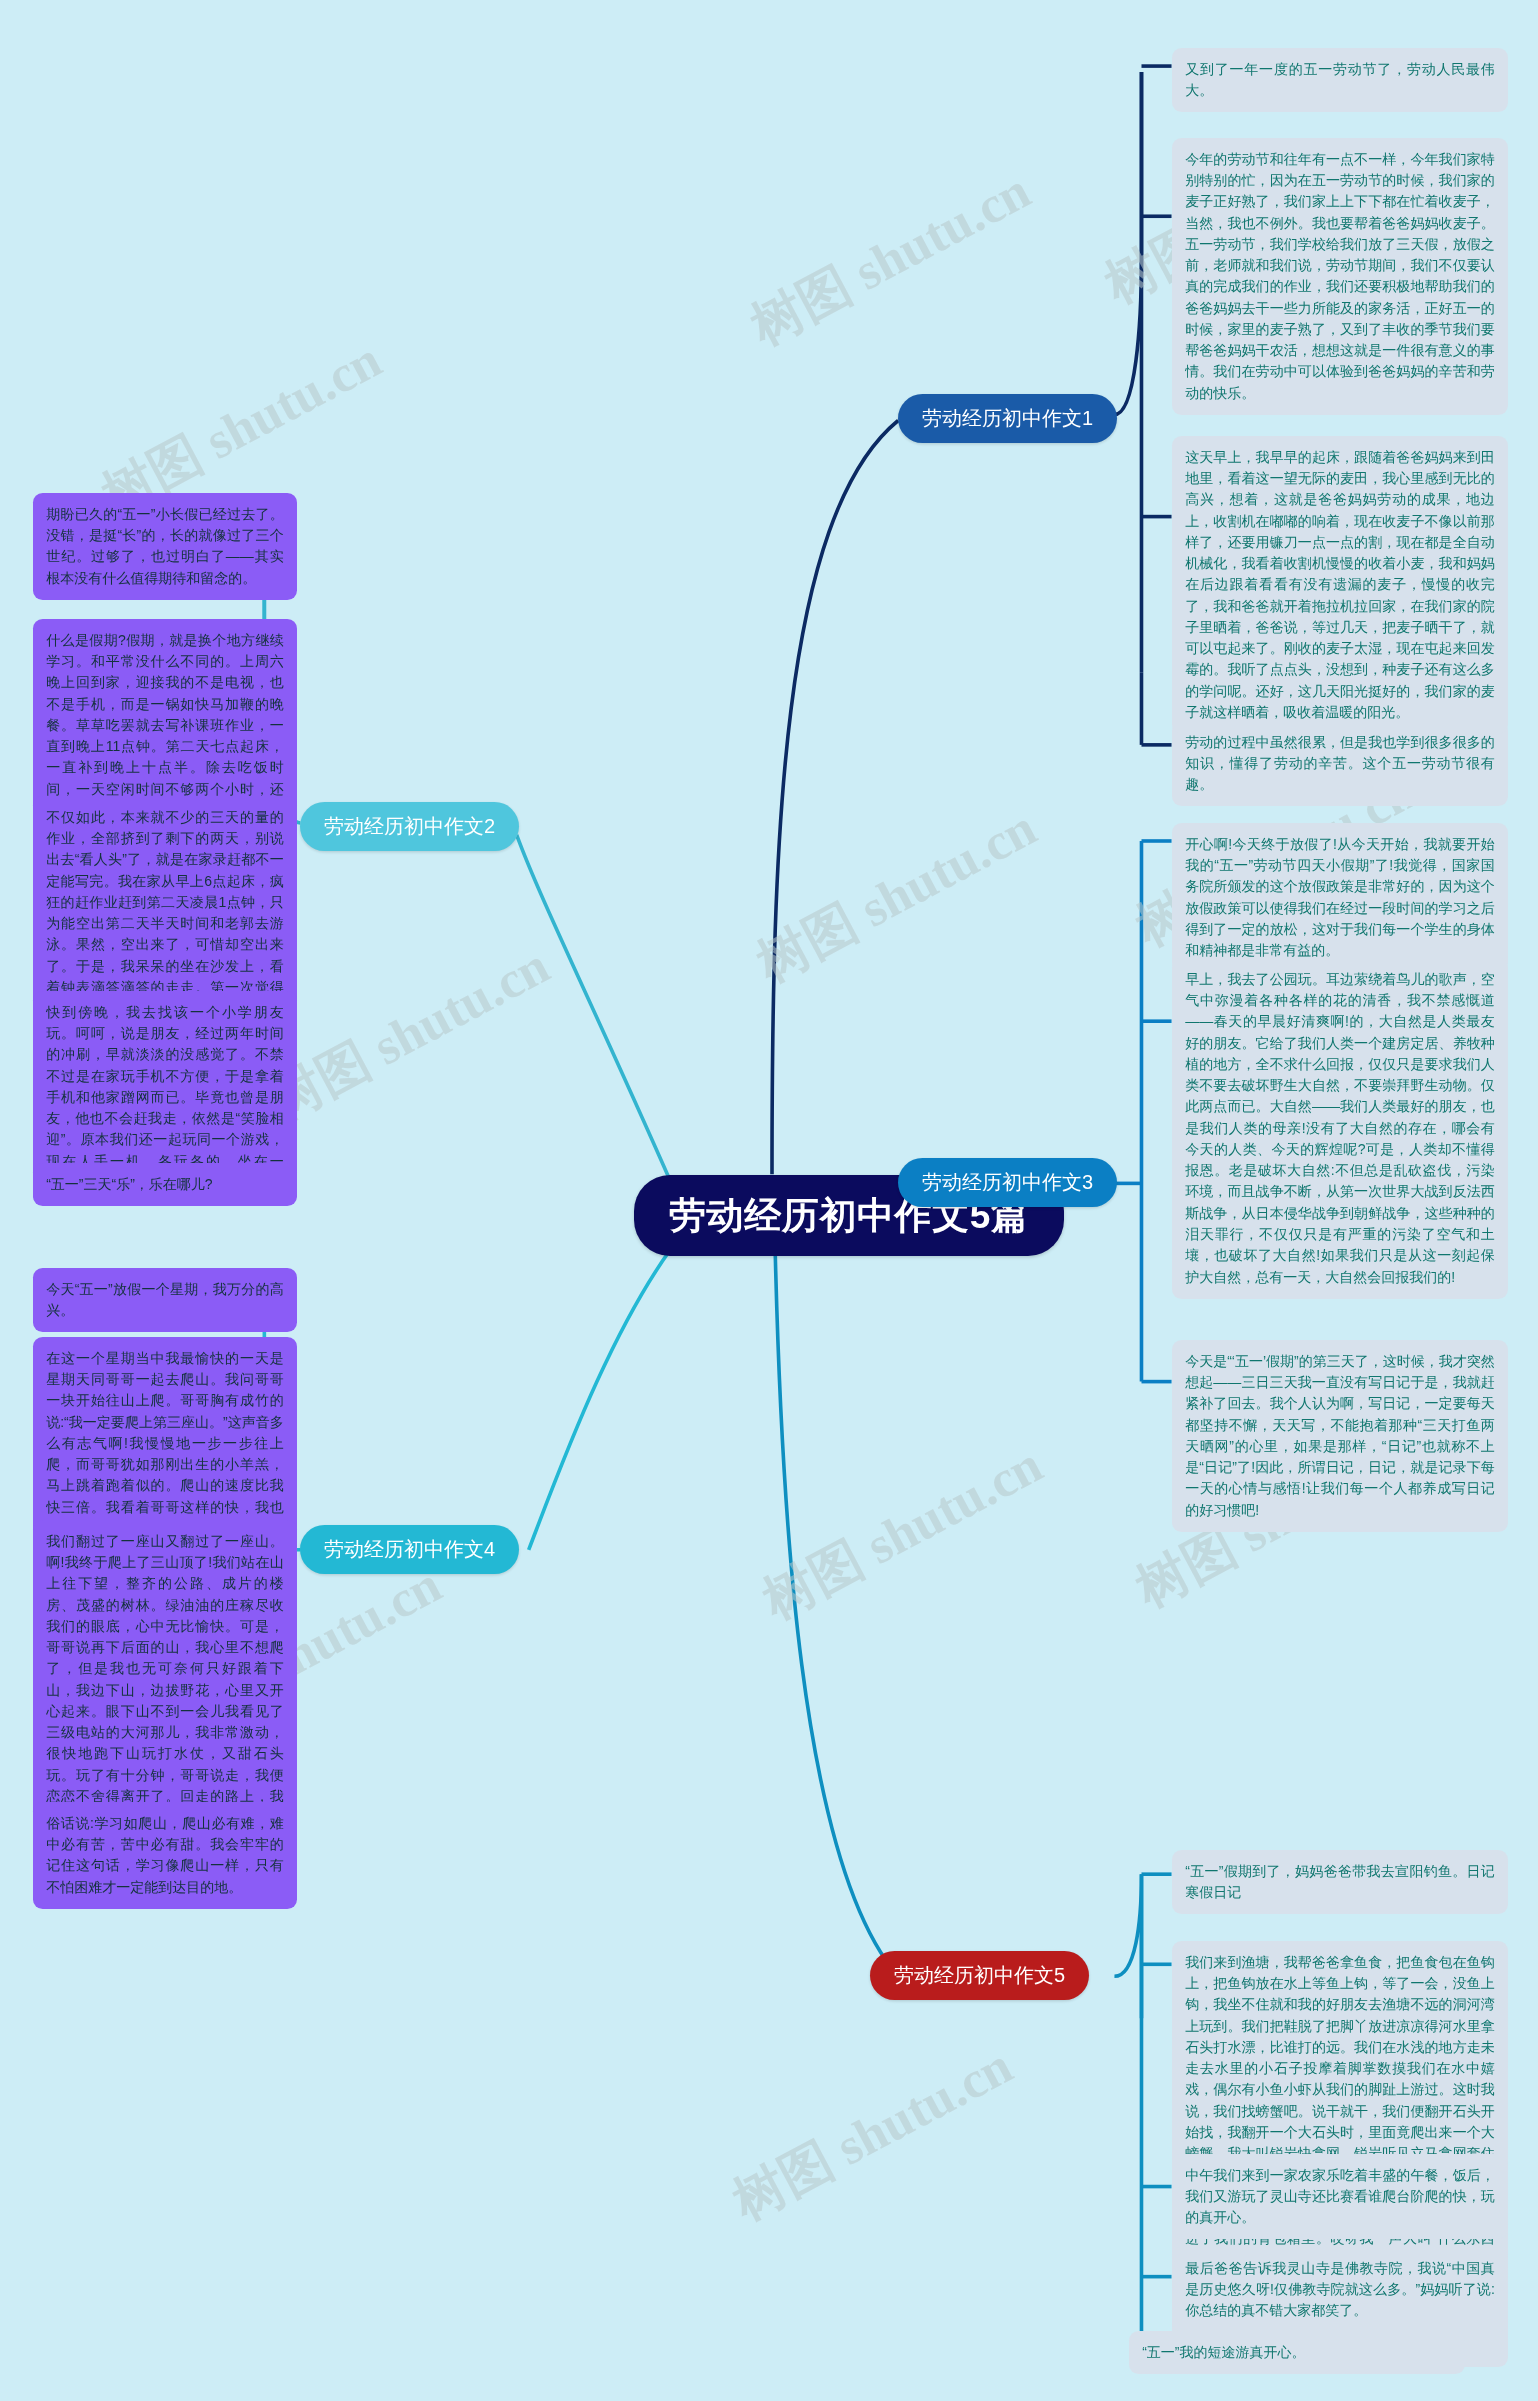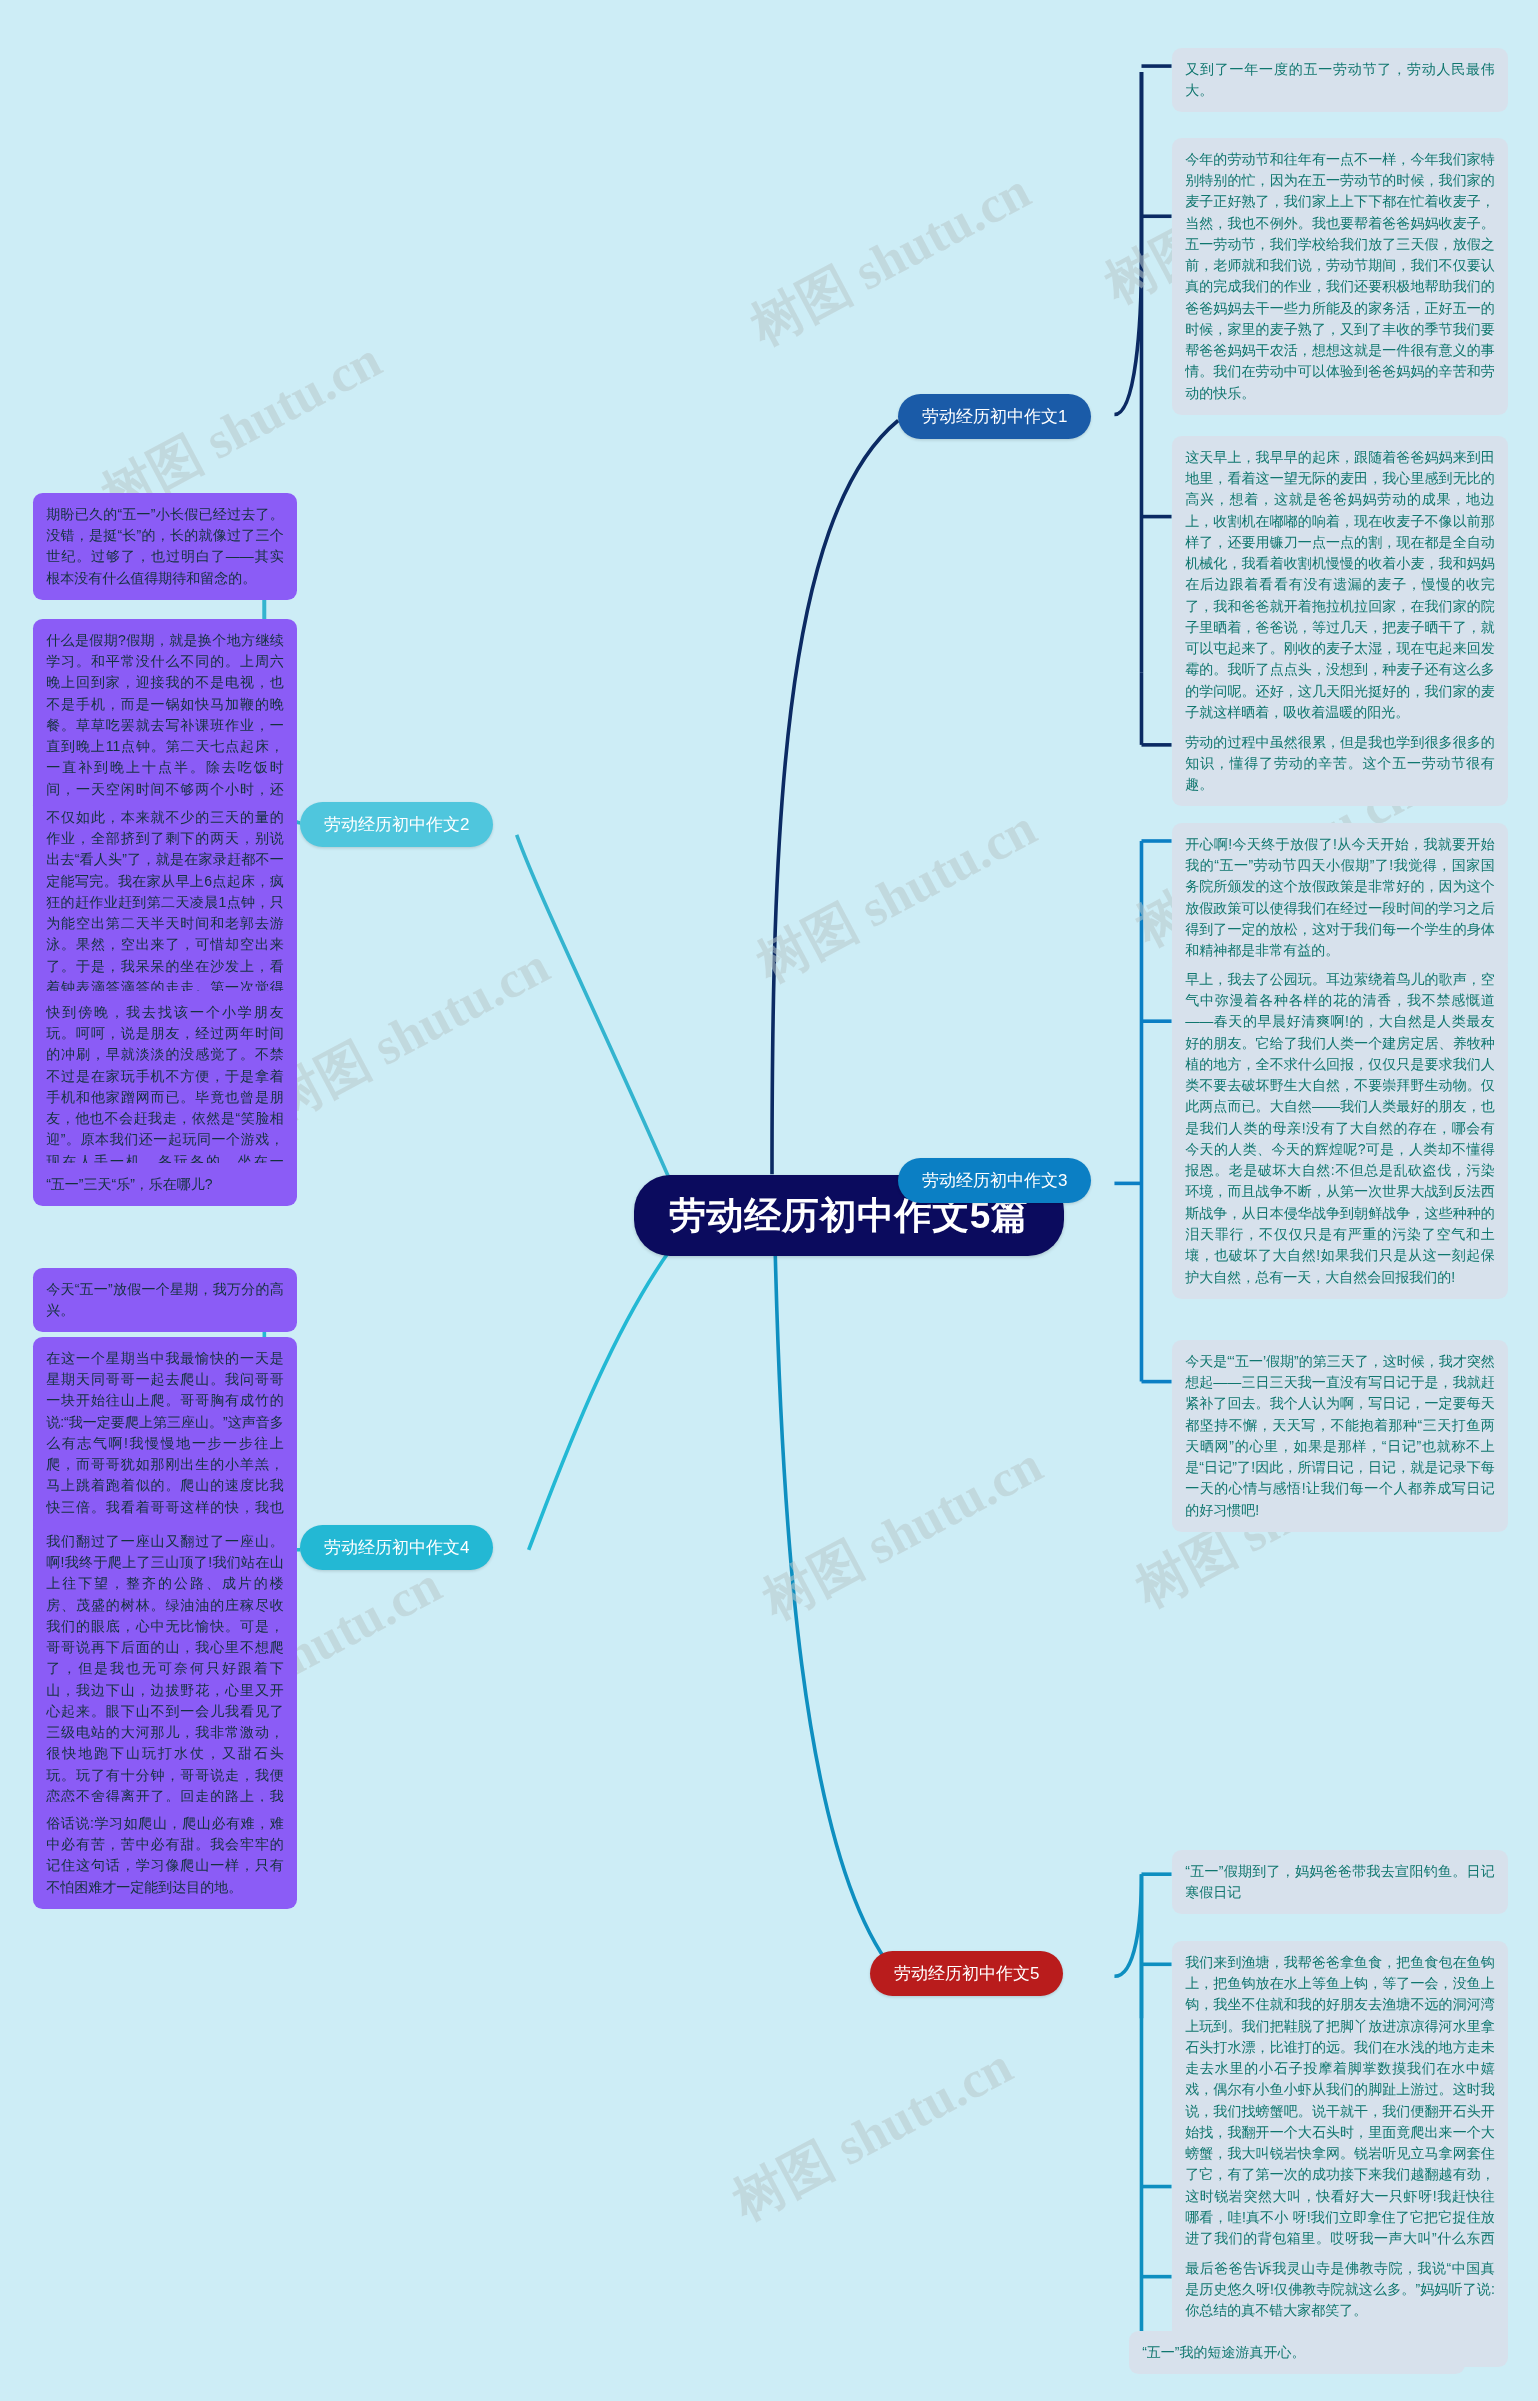--- a/index.html
+++ b/index.html
@@ -32,21 +32,21 @@
     white-space:nowrap;
     box-shadow:0 1.2px 3.6px rgba(0,0,0,.18);
   }
 
   
   .branch{
     position:absolute;
     color:#fff;
     border-radius:26.4px;
     padding:10.8px 24px;
-    font-size:17px;font-weight:500;
+    font-size:20px;font-weight:500;
     white-space:nowrap;
     box-shadow:0 1.2px 3px rgba(0,0,0,.14);
   }
 
   
   .leaf{
     position:absolute;
     background:#dde3ee;
     color:#0f766e;
     border-radius:9.6px;
@@ -147,16 +147,17 @@
   <div class="leaf tint" style="left:1172px;top:958px;width:336px;">早上，我去了公园玩。耳边萦绕着鸟儿的歌声，空气中弥漫着各种各样的花的清香，我不禁感慨道——春天的早晨好清爽啊!的，大自然是人类最友好的朋友。它给了我们人类一个建房定居、养牧种植的地方，全不求什么回报，仅仅只是要求我们人类不要去破坏野生大自然，不要崇拜野生动物。仅此两点而已。大自然——我们人类最好的朋友，也是我们人类的母亲!没有了大自然的存在，哪会有今天的人类、今天的辉煌呢?可是，人类却不懂得报恩。老是破坏大自然:不但总是乱砍盗伐，污染环境，而且战争不断，从第一次世界大战到反法西斯战争，从日本侵华战争到朝鲜战争，这些种种的泪天罪行，不仅仅只是有严重的污染了空气和土壤，也破坏了大自然!如果我们只是从这一刻起保护大自然，总有一天，大自然会回报我们的!</div>
   <div class="leaf tint" style="left:1172px;top:1340px;width:336px;">今天是“‘五一’假期”的第三天了，这时候，我才突然想起——三日三天我一直没有写日记于是，我就赶紧补了回去。我个人认为啊，写日记，一定要每天都坚持不懈，天天写，不能抱着那种“三天打鱼两天晒网”的心里，如果是那样，“日记”也就称不上是“日记”了!因此，所谓日记，日记，就是记录下每一天的心情与感悟!让我们每一个人都养成写日记的好习惯吧!</div>
 
   <div class="leaf light" style="left:33px;top:1268px;width:264px;">今天“五一”放假一个星期，我万分的高兴。</div>
   <div class="leaf light" style="left:33px;top:1337px;width:264px;">在这一个星期当中我最愉快的一天是星期天同哥哥一起去爬山。我问哥哥一块开始往山上爬。哥哥胸有成竹的说:“我一定要爬上第三座山。”这声音多么有志气啊!我慢慢地一步一步往上爬，而哥哥犹如那刚出生的小羊羔，马上跳着跑着似的。爬山的速度比我快三倍。我看着哥哥这样的快，我也开始憋足了劲儿往上爬。</div>
   <div class="leaf light" style="left:33px;top:1520px;width:264px;">我们翻过了一座山又翻过了一座山。啊!我终于爬上了三山顶了!我们站在山上往下望，整齐的公路、成片的楼房、茂盛的树林。绿油油的庄稼尽收我们的眼底，心中无比愉快。可是，哥哥说再下后面的山，我心里不想爬了，但是我也无可奈何只好跟着下山，我边下山，边拔野花，心里又开心起来。眼下山不到一会儿我看见了三级电站的大河那儿，我非常激动，很快地跑下山玩打水仗，又甜石头玩。玩了有十分钟，哥哥说走，我便恋恋不舍得离开了。回走的路上，我怎么也没动再爬了，于是哥哥牵着我的手腕。大概半个小时就下山到家了。这一次爬山我非常愉快，虽然累但我也体会到了爬山的乐趣。</div>
   <div class="leaf light" style="left:33px;top:1802px;width:264px;">俗话说:学习如爬山，爬山必有难，难中必有苦，苦中必有甜。我会牢牢的记住这句话，学习像爬山一样，只有不怕困难才一定能到达目的地。</div>
 
   <div class="leaf tint" style="left:1172px;top:1850px;width:336px;">“五一”假期到了，妈妈爸爸带我去宣阳钓鱼。日记寒假日记</div>
   <div class="leaf tint" style="left:1172px;top:1941px;width:336px;">我们来到渔塘，我帮爸爸拿鱼食，把鱼食包在鱼钩上，把鱼钩放在水上等鱼上钩，等了一会，没鱼上钩，我坐不住就和我的好朋友去渔塘不远的洞河湾上玩到。我们把鞋脱了把脚丫放进凉凉得河水里拿石头打水漂，比谁打的远。我们在水浅的地方走未走去水里的小石子投摩着脚掌数摸我们在水中嬉戏，偶尔有小鱼小虾从我们的脚趾上游过。这时我说，我们找螃蟹吧。说干就干，我们便翻开石头开始找，我翻开一个大石头时，里面竟爬出来一个大螃蟹，我大叫锐岩快拿网。锐岩听见立马拿网套住了它，有了第一次的成功接下来我们越翻越有劲，这时锐岩突然大叫，快看好大一只虾呀!我赶快往哪看，哇!真不小 呀!我们立即拿住了它把它捉住放进了我们的背包箱里。哎呀我一声大叫”什么东西我说“呀!一看是一只大螃蟹狭住了我的脚我一把捏住了它的壳，没白被挟我捉住了它，我两带着劳动所得的果实，高高兴兴的回到渔塘边，爸爸也调到了两条大鱼。妈妈笑着说，我们中午饭丰盛了。大家都哈哈大笑起来。</div>
+  <div class="leaf tint" style="left:1172px;top:2154px;width:336px;">中午我们来到一家农家乐吃着丰盛的午餐，饭后，我们又游玩了灵山寺还比赛看谁爬台阶爬的快，玩的真开心。</div>
   <div class="leaf tint" style="left:1172px;top:2247px;width:336px;">最后爸爸告诉我灵山寺是佛教寺院，我说“中国真是历史悠久呀!仅佛教寺院就这么多。”妈妈听了说: 你总结的真不错大家都笑了。</div>
   <div class="leaf tint" style="left:1129px;top:2331px;width:336px;">“五一”我的短途游真开心。</div>
 </div>
 
 
 </body></html>

